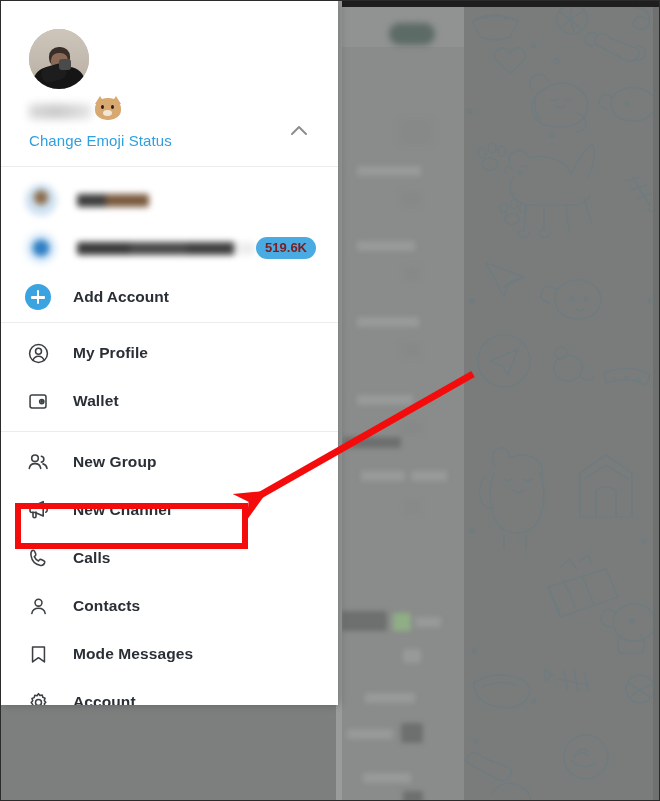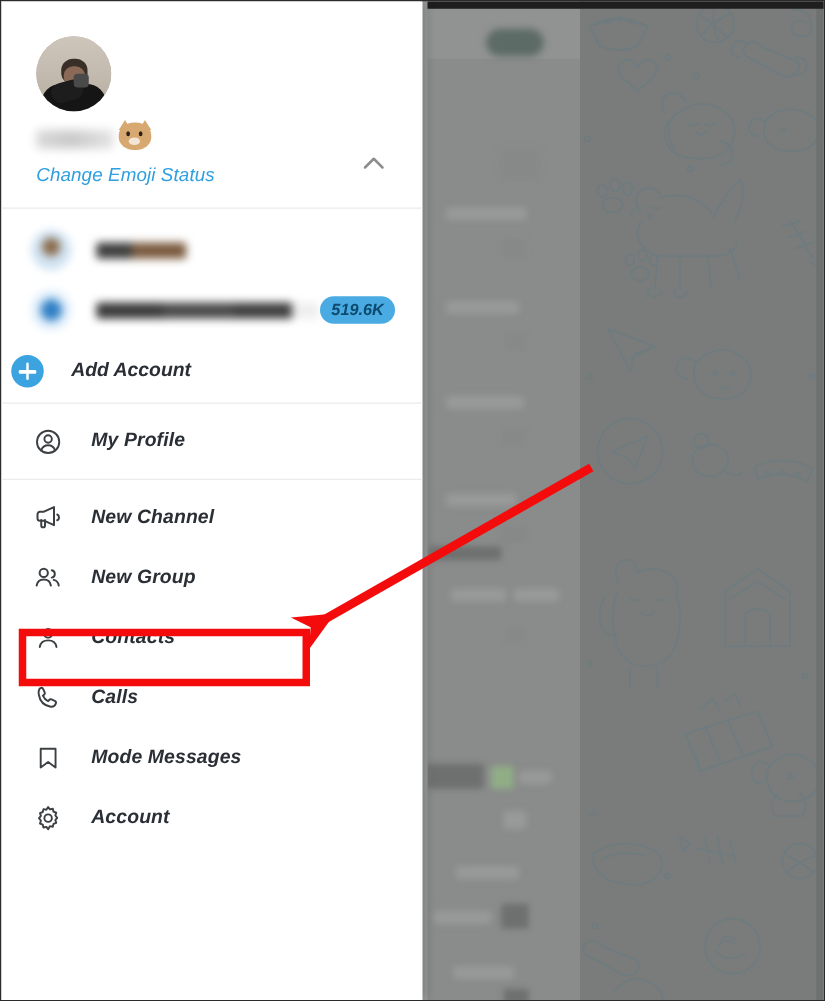--- a/index.html
+++ b/index.html
@@ -65,25 +65,24 @@
     background:#1e1e1e;
   }
   .bg-left-strip{
     position:absolute; left:335px; top:0; width:6px; height:799px;
     background:#9a9c9b;
   }
 
   
   .panel{
     position:absolute; left:0; top:0;
-    width:337px; height:800px;
+    width:337px; height:704px;
     background:#ffffff;
     box-shadow:2px 0 8px rgba(0,0,0,.22);
     overflow:hidden;
-    font-style:italic;
   }
   .panel-scrollbar{
     position:absolute; right:0; top:0; width:5px; height:799px;
     background:transparent;
   }
 
   
   .acct-header{ position:relative; height:165px; }
   .avatar{
     position:absolute; left:28px; top:28px;
@@ -188,28 +187,28 @@
     margin-left:20px; height:13px; border-radius:2px;
     filter:blur(3.4px);
   }
   .acct-name.a{ width:72px;
     background:linear-gradient(90deg,#3e3e3e 0 40%,#7a5a3e 40% 100%); }
   .acct-name.b{ width:178px;
     background:linear-gradient(90deg,#3a3a3a 0 30%,#4a4a4a 30% 62%,#3f3f3f 62% 88%,#eeeeee 88% 100%); }
   .badge{
     position:absolute; right:22px; top:13px;
     min-width:46px; height:22px; padding:0 9px;
-    border-radius:11px; background:#4aabe3; color:#0c4a6e;
+    border-radius:11px; background:#4aabe3; color:#7f1d1d;
     font-size:13px; font-weight:600; line-height:22px;
     box-sizing:border-box;
   }
 
   .add-account{
     height:50px; display:flex; align-items:center;
-    padding-left:8px; cursor:pointer;
+    padding-left:24px; cursor:pointer;
   }
   .plus-circle{
     width:26px;height:26px;border-radius:50%;
     background:#3aa3e0; position:relative; flex:0 0 auto;
   }
   .plus-circle:before,.plus-circle:after{
     content:""; position:absolute; background:#fff; border-radius:1px;
   }
   .plus-circle:before{ left:6px; top:12px; width:14px; height:2.5px; }
   .plus-circle:after{ left:11.75px; top:6px; width:2.5px; height:14px; }
@@ -485,66 +484,76 @@
         <div class="mi-icon">
           <svg width="23" height="23" viewBox="0 0 24 24" fill="none" stroke="#3c4043" stroke-width="1.6" stroke-linecap="round" stroke-linejoin="round">
             <circle cx="12" cy="12" r="9.3"></circle>
             <circle cx="12" cy="9.6" r="3.1"></circle>
             <path d="M6.2 19.2c.9-2.9 3-4.4 5.8-4.4s4.9 1.5 5.8 4.4"></path>
           </svg>
         </div>
         <div class="mi-label">My Profile</div>
       </div>
 
+      <div class="menu-item">
+        <div class="mi-icon">
+          <svg width="23" height="23" viewBox="0 0 24 24" fill="none" stroke="#3c4043" stroke-width="1.6" stroke-linecap="round" stroke-linejoin="round">
+            <path d="M3.2 7.2a2 2 0 0 1 2-2h12.6a2 2 0 0 1 2 2v9.6a2 2 0 0 1-2 2H5.2a2 2 0 0 1-2-2z"></path>
+            <circle cx="15.4" cy="12" r="2.2"></circle>
+            <circle cx="15.4" cy="12" r=".7" fill="#3c4043"></circle>
+          </svg>
+        </div>
+        <div class="mi-label">Wallet</div>
+      </div>
     </div>
 
     <div class="divider"></div>
 
     <div class="menu-group">
-
-      <div class="menu-item">
-        <div class="mi-icon">
-          <svg width="24" height="24" viewBox="0 0 24 24" fill="none" stroke="#3c4043" stroke-width="1.6" stroke-linecap="round" stroke-linejoin="round">
-            <path d="M4 9.3a2 2 0 0 1 2-2h3.2l8-3.6v14.4l-8-3.6H6a2 2 0 0 1-2-2z"></path>
-            <path d="M7 14v4.3a1.5 1.5 0 0 0 3 0V14"></path>
-            <path d="M19.8 9.6c.9.4 1.4 1.3 1.4 2.3s-.5 1.9-1.4 2.3"></path>
-          </svg>
-        </div>
-        <div class="mi-label">New Channel</div>
-      </div>
 
       <div class="menu-item">
         <div class="mi-icon">
           <svg width="24" height="24" viewBox="0 0 24 24" fill="none" stroke="#3c4043" stroke-width="1.6" stroke-linecap="round" stroke-linejoin="round">
             <circle cx="9" cy="8.3" r="3.3"></circle>
             <path d="M3.3 18.4c.5-3 2.8-4.8 5.7-4.8s5.2 1.8 5.7 4.8"></path>
             <path d="M15.4 6.2a3 3 0 0 1 0 5.9"></path>
             <path d="M17 13.9c2.2.5 3.6 2.1 4 4.5"></path>
           </svg>
         </div>
         <div class="mi-label">New Group</div>
       </div>
 
       <div class="menu-item">
         <div class="mi-icon">
+          <svg width="24" height="24" viewBox="0 0 24 24" fill="none" stroke="#3c4043" stroke-width="1.6" stroke-linecap="round" stroke-linejoin="round">
+            <path d="M4 9.3a2 2 0 0 1 2-2h3.2l8-3.6v14.4l-8-3.6H6a2 2 0 0 1-2-2z"></path>
+            <path d="M7 14v4.3a1.5 1.5 0 0 0 3 0V14"></path>
+            <path d="M19.8 9.6c.9.4 1.4 1.3 1.4 2.3s-.5 1.9-1.4 2.3"></path>
+          </svg>
+        </div>
+        <div class="mi-label">New Channel</div>
+      </div>
+
+      <div class="menu-item">
+        <div class="mi-icon">
+          <svg width="23" height="23" viewBox="0 0 24 24" fill="none" stroke="#3c4043" stroke-width="1.6" stroke-linecap="round" stroke-linejoin="round">
+            <path d="M5.6 3.6c1-.4 1.9 0 2.3.9l1.2 2.6c.4.9.2 1.6-.6 2.2l-.9.7c.9 2 2.4 3.6 4.4 4.6l.7-.9c.6-.8 1.3-1 2.2-.6l2.6 1.2c.9.4 1.3 1.3.9 2.3-.7 1.8-2.4 2.9-4.3 2.6C8.5 18.3 5.1 14.4 4.2 9c-.4-2.3.3-4.5 1.4-5.4z"></path>
+          </svg>
+        </div>
+        <div class="mi-label">Calls</div>
+      </div>
+
+      <div class="menu-item">
+        <div class="mi-icon">
           <svg width="23" height="23" viewBox="0 0 24 24" fill="none" stroke="#3c4043" stroke-width="1.6" stroke-linecap="round" stroke-linejoin="round">
             <circle cx="12" cy="8" r="3.6"></circle>
             <path d="M5 19.4c.6-3.4 3.3-5.5 7-5.5s6.4 2.1 7 5.5"></path>
           </svg>
         </div>
         <div class="mi-label">Contacts</div>
-      </div>
-
-      <div class="menu-item">
-        <div class="mi-icon">
-          <svg width="23" height="23" viewBox="0 0 24 24" fill="none" stroke="#3c4043" stroke-width="1.6" stroke-linecap="round" stroke-linejoin="round">
-            <path d="M5.6 3.6c1-.4 1.9 0 2.3.9l1.2 2.6c.4.9.2 1.6-.6 2.2l-.9.7c.9 2 2.4 3.6 4.4 4.6l.7-.9c.6-.8 1.3-1 2.2-.6l2.6 1.2c.9.4 1.3 1.3.9 2.3-.7 1.8-2.4 2.9-4.3 2.6C8.5 18.3 5.1 14.4 4.2 9c-.4-2.3.3-4.5 1.4-5.4z"></path>
-          </svg>
-        </div>
-        <div class="mi-label">Calls</div>
       </div>
 
       <div class="menu-item">
         <div class="mi-icon">
           <svg width="23" height="23" viewBox="0 0 24 24" fill="none" stroke="#3c4043" stroke-width="1.6" stroke-linecap="round" stroke-linejoin="round">
             <path d="M5.8 4.2h12.4v15.6l-6.2-4.5-6.2 4.5z"></path>
           </svg>
         </div>
         <div class="mi-label">Mode Messages</div>
       </div>

